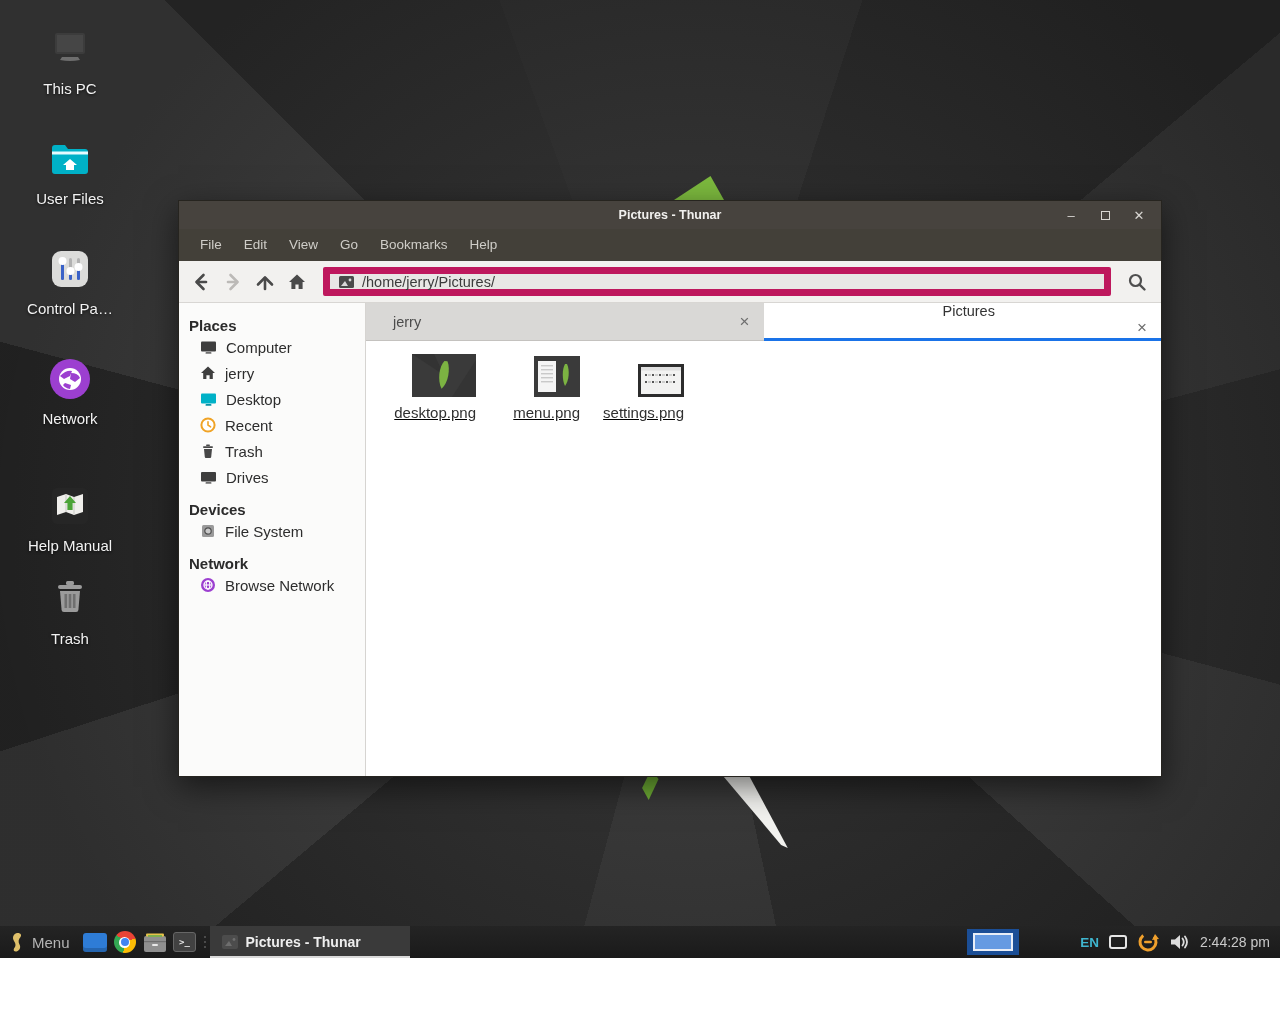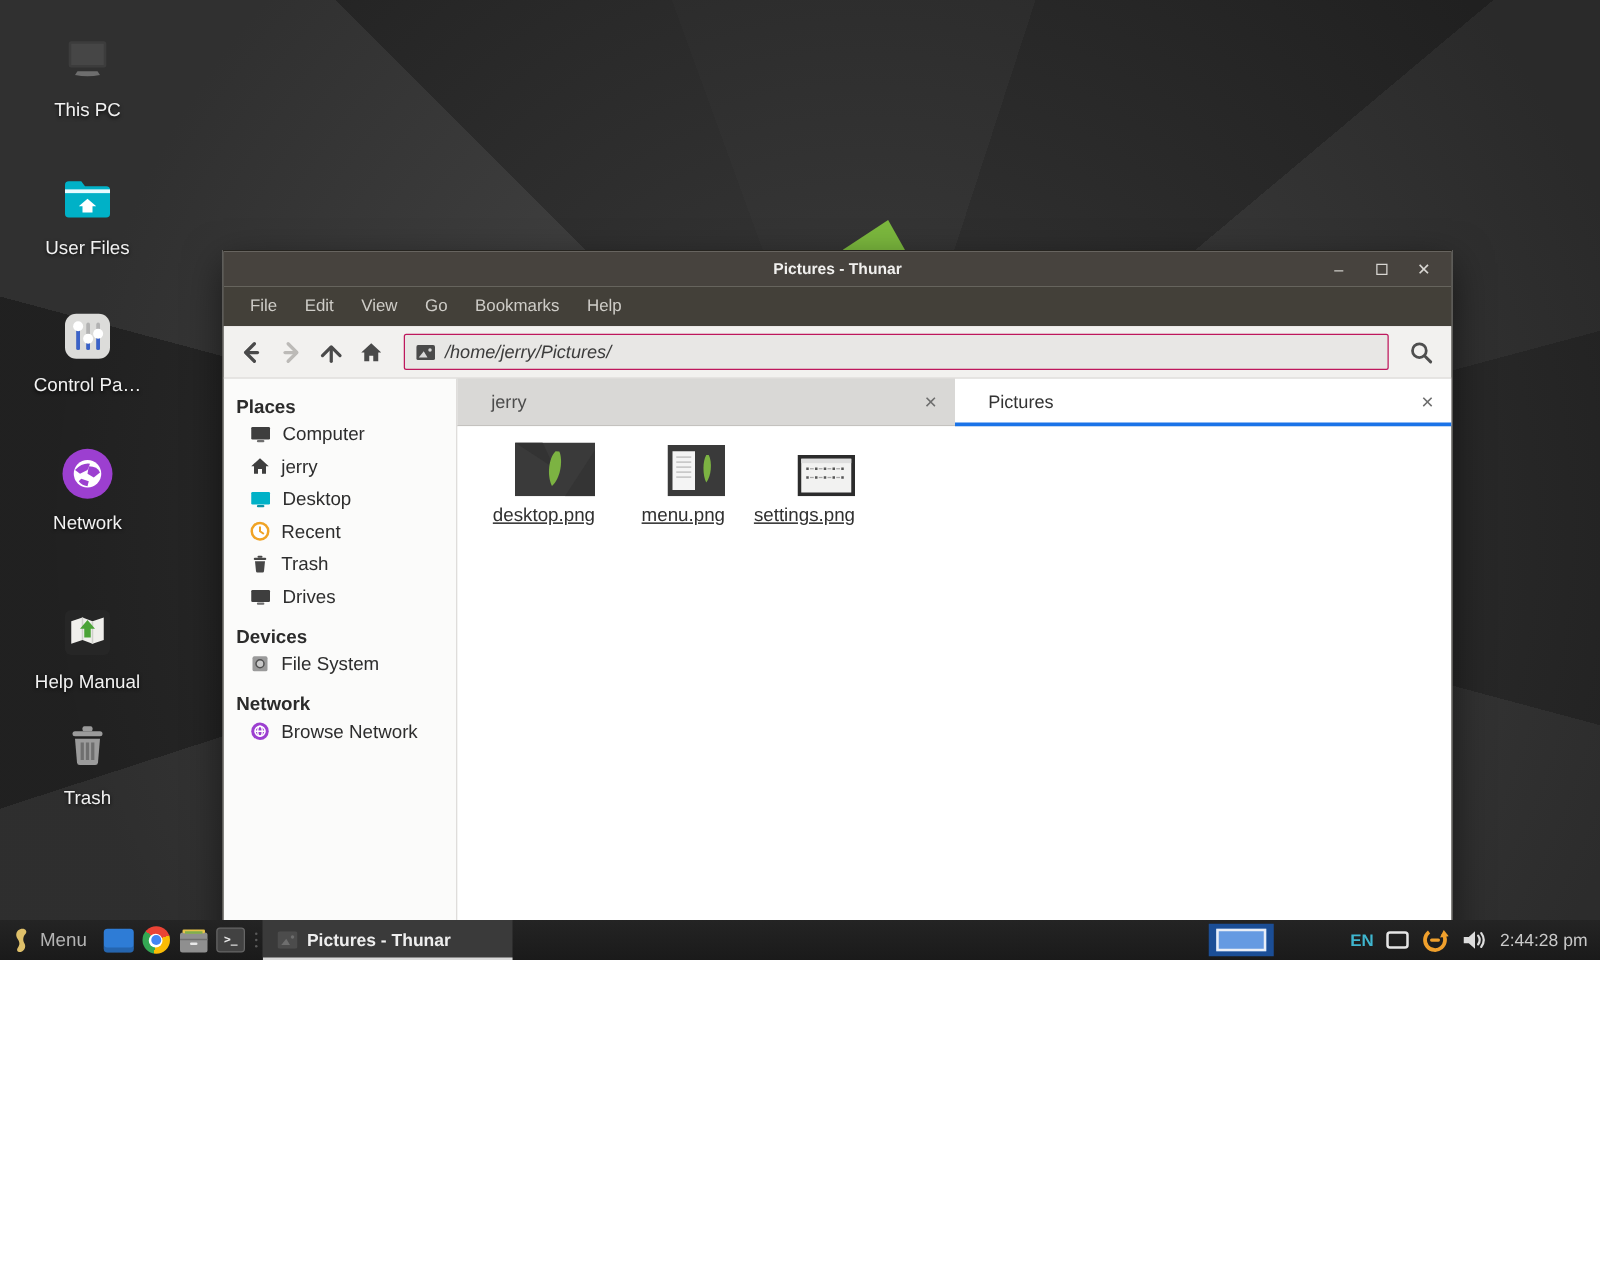--- a/index.html
+++ b/index.html
@@ -1,20 +1,20 @@
 <!DOCTYPE html>
 <html><head>
 <meta charset="utf-8">
 <style>
   * { margin:0; padding:0; box-sizing:border-box; }
   html,body { width:1280px; height:1024px; overflow:hidden; font-family:"Liberation Sans",sans-serif; }
 
   
   .desktop {
-    position:relative; width:1280px; height:768px; overflow:hidden;
+    position:relative; width:1280px; height:958px; overflow:hidden;
     background:
       radial-gradient(circle at 54% 55%, rgba(255,255,255,0.05), rgba(0,0,0,0.28) 80%),
       conic-gradient(from 0deg at 54% 55%,
         #333333 0deg 18deg, #2c2c2c 18deg 50deg, #3a3a3a 50deg 75deg,
         #2f2f2f 75deg 105deg, #3d3d3d 105deg 132deg, #2b2b2b 132deg 168deg,
         #383838 168deg 195deg, #2e2e2e 195deg 230deg, #404040 230deg 252deg,
         #2d2d2d 252deg 285deg, #424242 285deg 315deg, #303030 315deg 340deg, #333333 340deg 360deg);
   }
   .wp-green-triangle { position:absolute; left:674px; top:176px; width:50px; height:24px;
     background:#7cb93e; clip-path:polygon(73% 0, 100% 100%, 0 100%); }
@@ -37,39 +37,39 @@
   .win-controls { margin-left:auto; display:flex; align-items:center; gap:14px; padding-right:12px; z-index:2; }
   .win-btn { width:20px; height:20px; display:flex; align-items:center; justify-content:center;
     color:#d8d6d2; font-size:13px; cursor:pointer; }
   .maximize-box { width:9px; height:9px; border:1.5px solid #d8d6d2; }
 
   .menubar { height:32px; background:#434039; display:flex; align-items:center; padding-left:10px; flex:0 0 32px; }
   .menu-item { padding:0 11px; line-height:32px; font-size:13.5px; color:#cfcdc8; cursor:default; }
 
   .toolbar { height:42px; background:#f2f1ef; border-bottom:1px solid #d8d6d3; display:flex; align-items:center; padding:0 6px; flex:0 0 42px; }
   .navbtn { width:32px; height:30px; display:flex; align-items:center; justify-content:center; cursor:pointer; border-radius:3px; }
-  .pathfield { flex:1; height:29px; margin:0 8px 0 10px; background:#e8e7e5; border:1px solid #be185d;
-    border-radius:2px; display:flex; align-items:center; padding:0 9px;font-style:italic; }
+  .pathfield { flex:1; height:29px; margin:0 8px 0 10px; background:#e8e7e5; border:7px solid #be185d;
+    border-radius:2px; display:flex; align-items:center; padding:0 9px; }
   .pathfield .ptext { font-size:14.5px; color:#3c3c3c; margin-left:8px; }
   .searchbtn { width:36px; height:30px; display:flex; align-items:center; justify-content:center; cursor:pointer; }
 
   .win-body { flex:1; display:flex; min-height:0; }
 
   
   .sidebar { width:187px; flex:0 0 187px; background:#fbfbfa; border-right:1px solid #d6d4d1; padding-top:8px; overflow:hidden; }
   .shead { font-size:15px; font-weight:bold; color:#2b2b2b; padding:6px 10px 5px 10px; }
   .srow { height:26px; display:flex; align-items:flex-start; gap:9px; padding-left:21px; font-size:15px; color:#2d2d2d; cursor:pointer; }
   .srow svg { flex:0 0 auto; }
 
   
   .content { flex:1; display:flex; flex-direction:column; min-width:0; }
   .tabbar { height:38px; flex:0 0 38px; background:#d9d8d6; display:flex; border-bottom:1px solid #c4c2bf; }
   .tab { flex:1; display:flex; align-items:center; padding:0 14px 0 27px; font-size:14.5px; color:#4c4c4c; position:relative; cursor:pointer; }
   .tab .tab-close { margin-left:auto; font-size:17px; color:#6e6e6e; line-height:1; cursor:pointer; }
-  .tab.active { background:#ffffff; color:#333; }
+  .tab.active { background:#ffffff; color:#333;flex-direction:column; }
   .tab.active::after { content:""; position:absolute; left:0; right:0; bottom:-1px; height:3px; background:#1a73e8; }
 
   .filesarea { flex:1; background:#fff; display:flex; align-items:flex-start; padding:10px 0 0 10px; gap:4px; }
   .file-item { width:100px; display:flex; flex-direction:column; align-items:flex-end; cursor:pointer;text-decoration:underline; }
   .thumbwrap { height:46px; display:flex; align-items:flex-end; justify-content:center; }
   .file-label { margin-top:7px; font-size:15px; color:#303030; }
 
   .statusbar { height:30px; flex:0 0 30px; background:#f1f0ee; border-top:1px solid #d8d6d3;
     display:flex; align-items:center; padding-left:10px; font-size:13.5px; color:#3a3a3a; }
 

